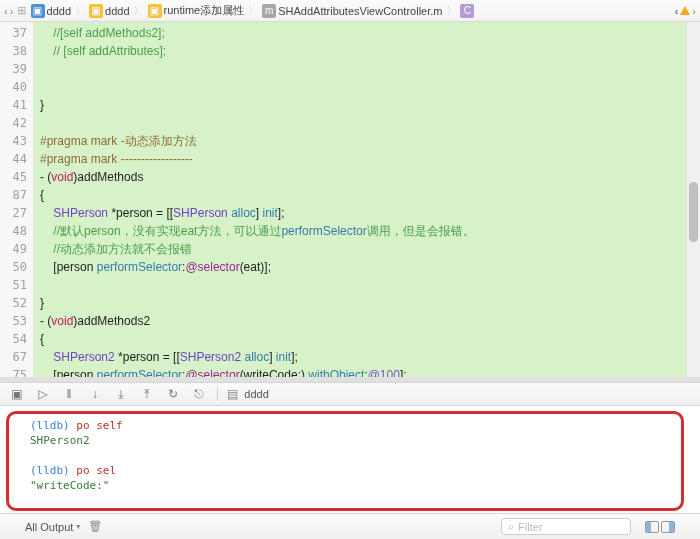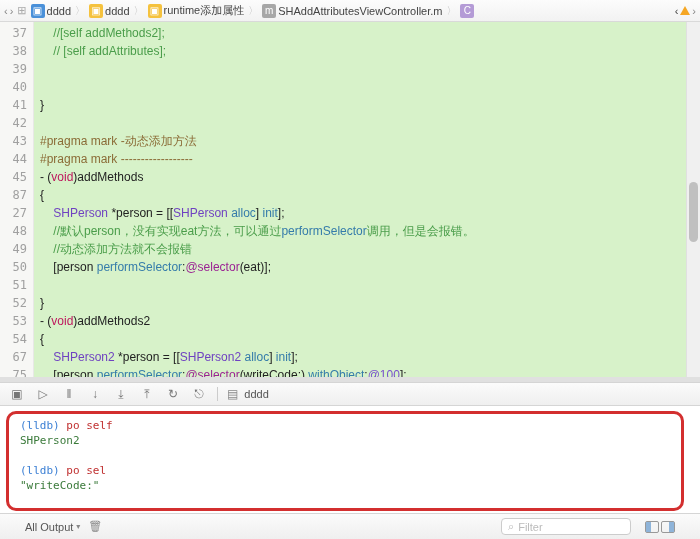--- a/index.html
+++ b/index.html
@@ -101,21 +101,21 @@
   
   .console {
     flex:0 0 auto;
     position:relative;
   }
   .console-inner {
     margin:5px 16px 2px 6px;
     border:3px solid #d32f2f;
     border-radius:10px;
     height:100px;
-    padding:4px 11px;
+    padding:4px 21px;
     font-family: Menlo, monospace;
     font-size:11px;
     line-height:15px;
     color:#0000b0;
     background:#fff;
     white-space:pre;
     overflow:hidden;
   }
   .lldb  { color:#3b7fd4; }
   .pocmd { color:#c03030; }

